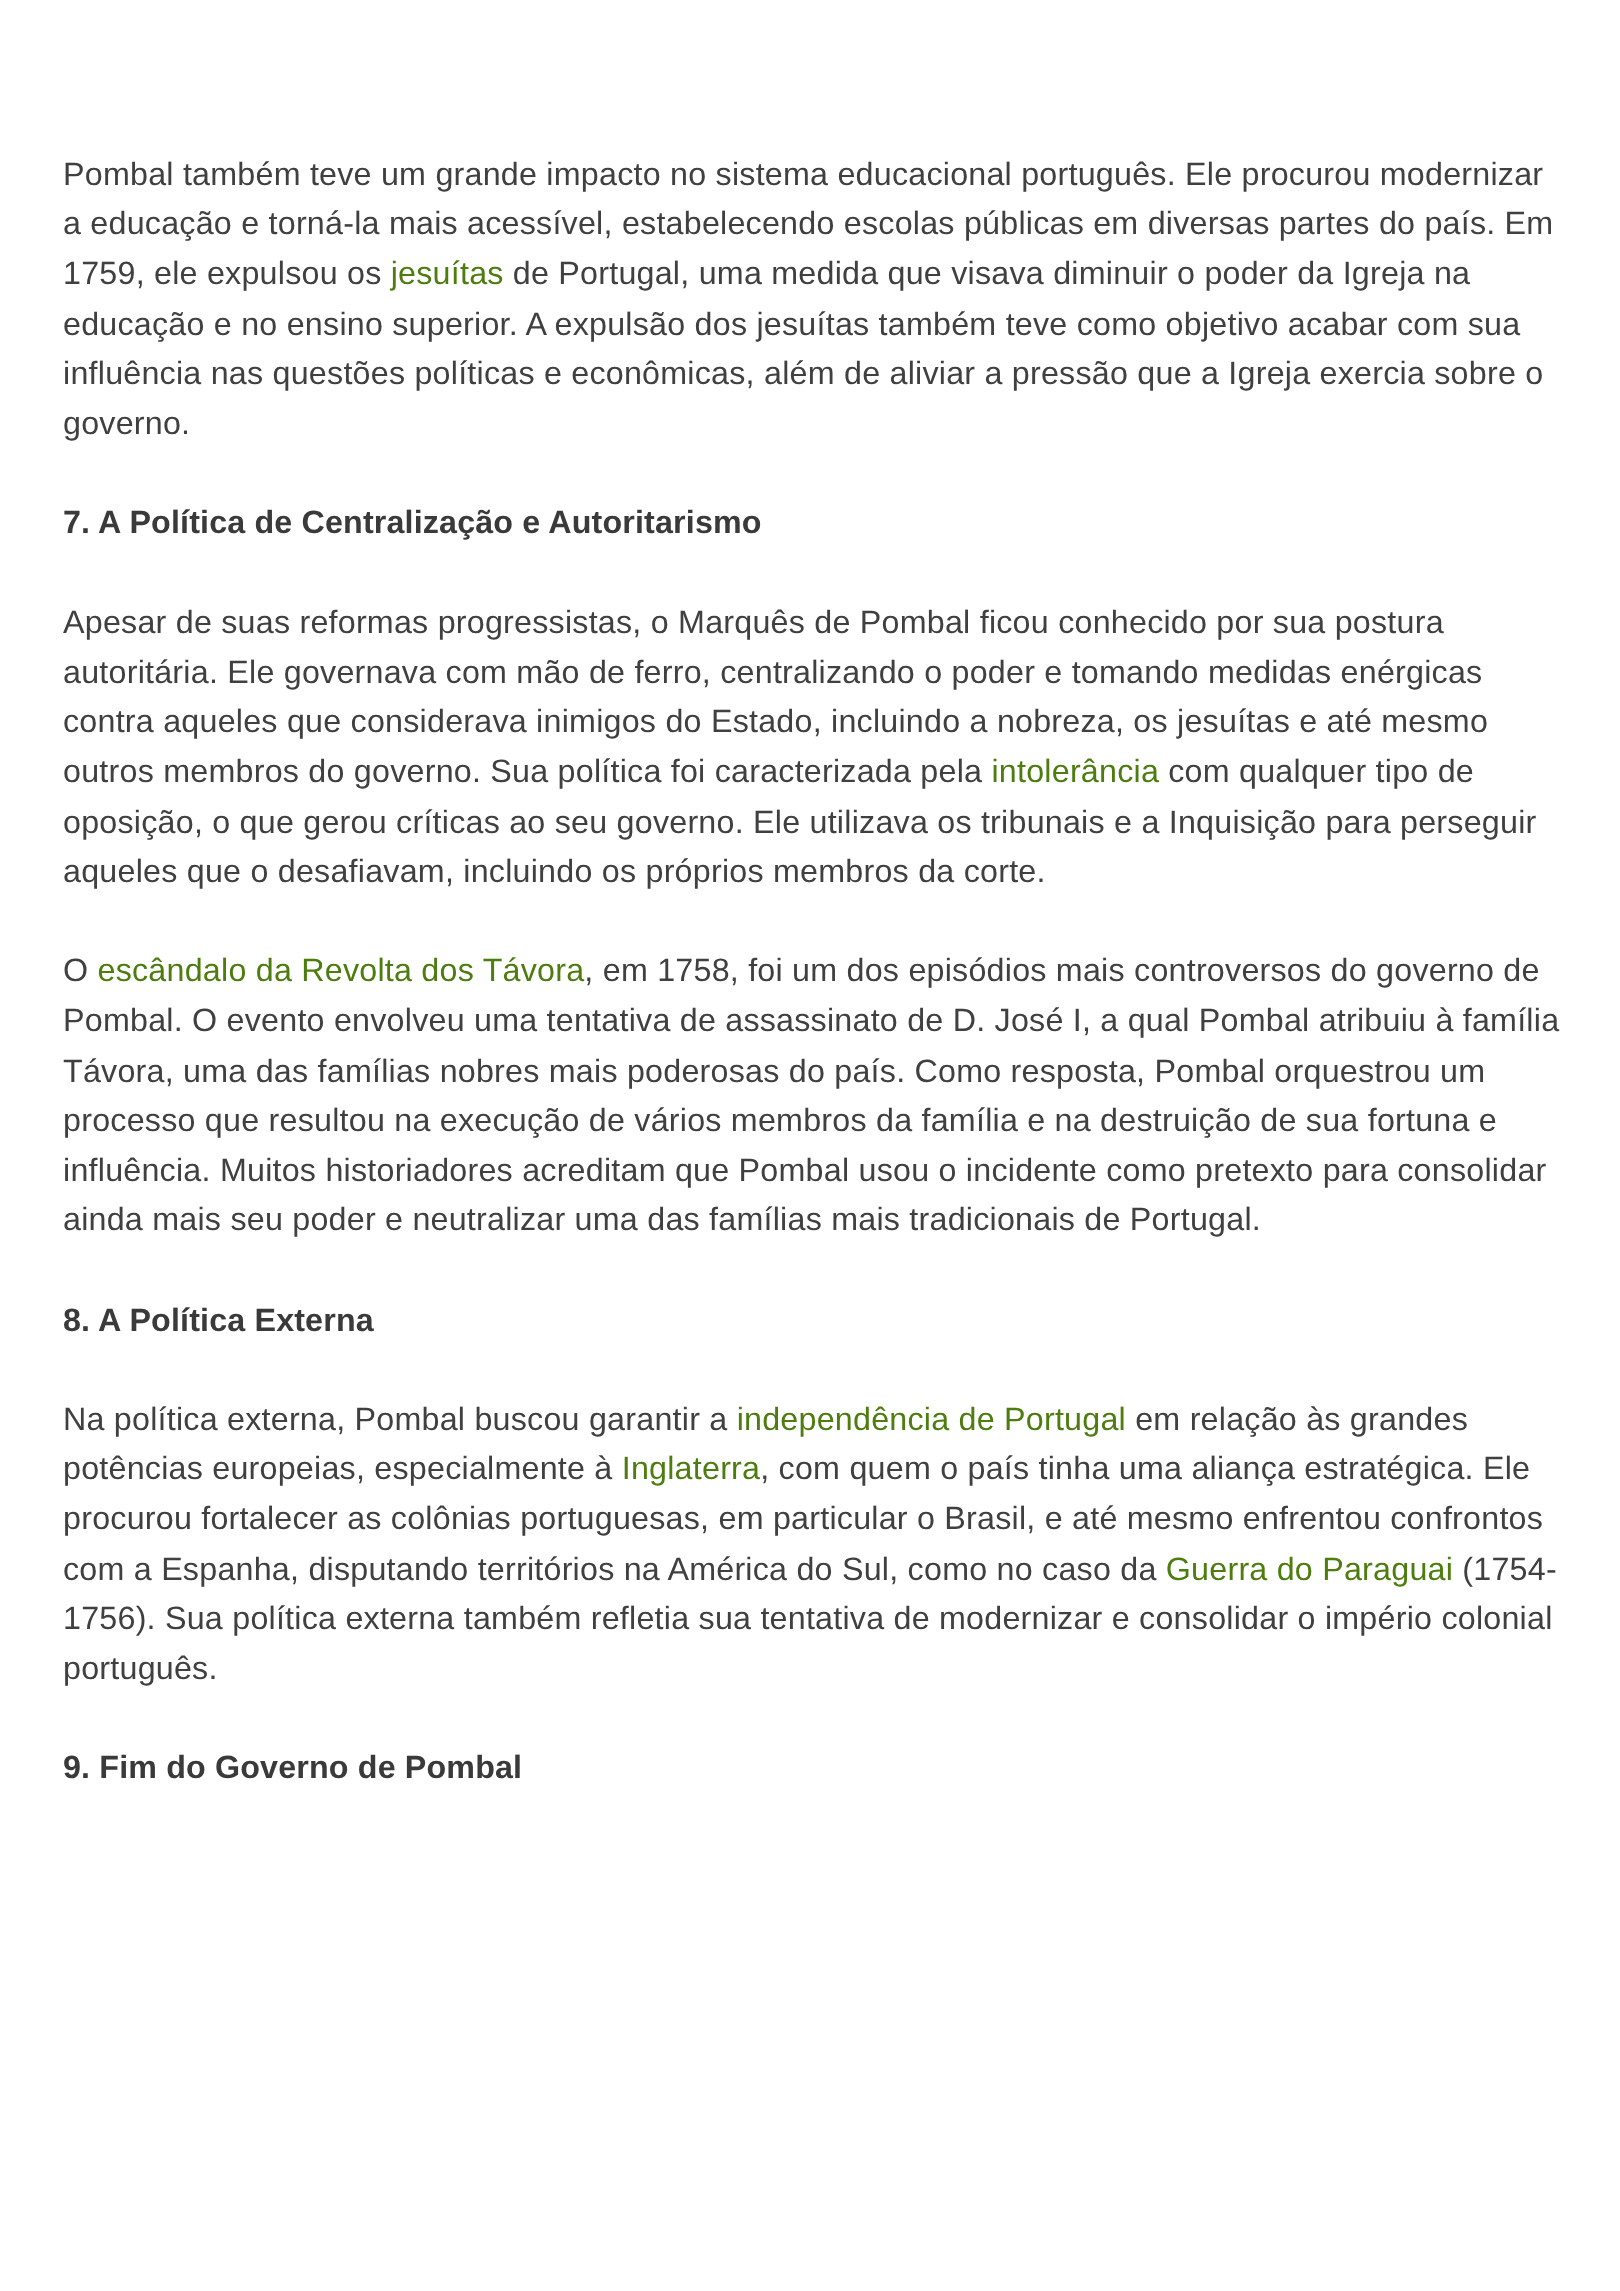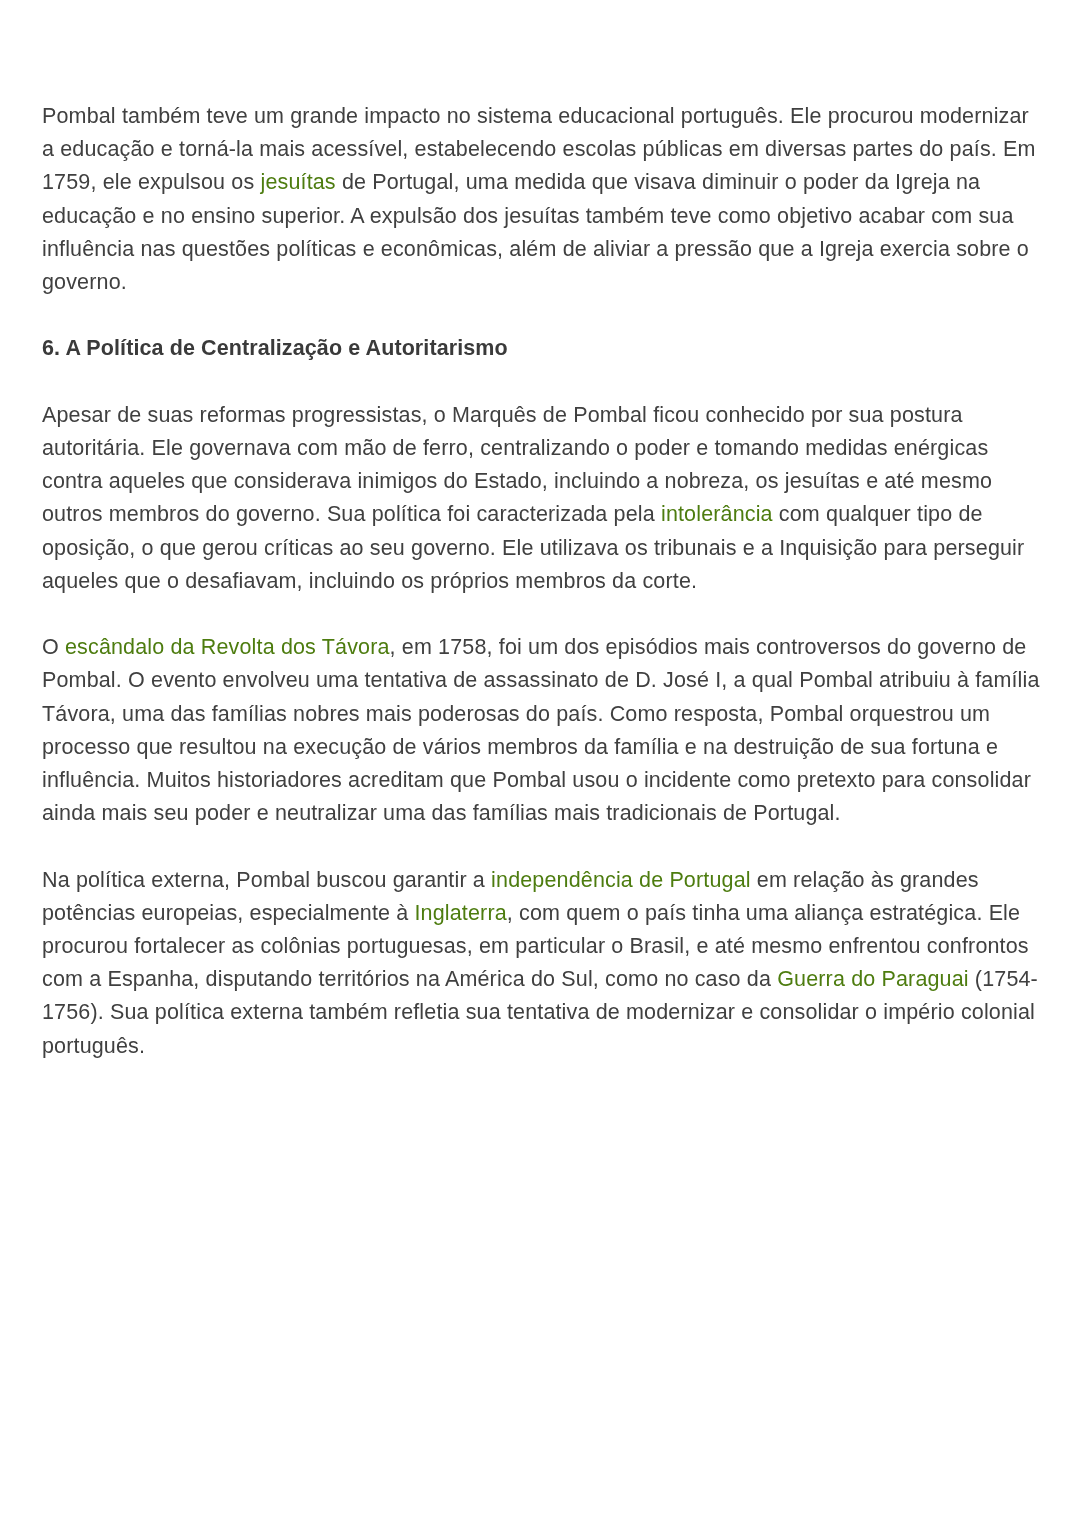--- a/index.html
+++ b/index.html
@@ -41,21 +41,23 @@
       color: #4d7c0f;
     }
   </style>
 </head>
 <body>
 
 <div class="doc">
 
   <p class="para"><span>Pombal também teve um grande impacto no sistema educacional português. Ele procurou modernizar a educação e torná-la mais acessível, estabelecendo escolas públicas em diversas partes do país. Em 1759, ele expulsou os </span><b>jesuítas</b><span> de Portugal, uma medida que visava diminuir o poder da Igreja na educação e no ensino superior. A expulsão dos jesuítas também teve como objetivo acabar com sua influência nas questões políticas e econômicas, além de aliviar a pressão que a Igreja exercia sobre o governo.</span></p>
 
-  <h2 class="section-title">6. A Política de Centralização e Autoritarismo</h2>
+  <h2 class="section-title">7. A Política de Centralização e Autoritarismo</h2>
   <p class="para"><span>Apesar de suas reformas progressistas, o Marquês de Pombal ficou conhecido por sua postura autoritária. Ele governava com mão de ferro, centralizando o poder e tomando medidas enérgicas contra aqueles que considerava inimigos do Estado, incluindo a nobreza, os jesuítas e até mesmo outros membros do governo. Sua política foi caracterizada pela </span><b>intolerância</b><span> com qualquer tipo de oposição, o que gerou críticas ao seu governo. Ele utilizava os tribunais e a Inquisição para perseguir aqueles que o desafiavam, incluindo os próprios membros da corte.</span></p>
 
   <p class="para"><span>O </span><b>escândalo da Revolta dos Távora</b><span>, em 1758, foi um dos episódios mais controversos do governo de Pombal. O evento envolveu uma tentativa de assassinato de D. José I, a qual Pombal atribuiu à família Távora, uma das famílias nobres mais poderosas do país. Como resposta, Pombal orquestrou um processo que resultou na execução de vários membros da família e na destruição de sua fortuna e influência. Muitos historiadores acreditam que Pombal usou o incidente como pretexto para consolidar ainda mais seu poder e neutralizar uma das famílias mais tradicionais de Portugal.</span></p>
 
+  <h2 class="section-title">8. A Política Externa</h2>
   <p class="para"><span>Na política externa, Pombal buscou garantir a </span><b>independência de Portugal</b><span> em relação às grandes potências europeias, especialmente à </span><b>Inglaterra</b><span>, com quem o país tinha uma aliança estratégica. Ele procurou fortalecer as colônias portuguesas, em particular o Brasil, e até mesmo enfrentou confrontos com a Espanha, disputando territórios na América do Sul, como no caso da </span><b>Guerra do Paraguai</b><span> (1754-1756). Sua política externa também refletia sua tentativa de modernizar e consolidar o império colonial português.</span></p>
 
+  <h2 class="section-title">9. Fim do Governo de Pombal</h2>
 
 </div>
 
 </body></html>

